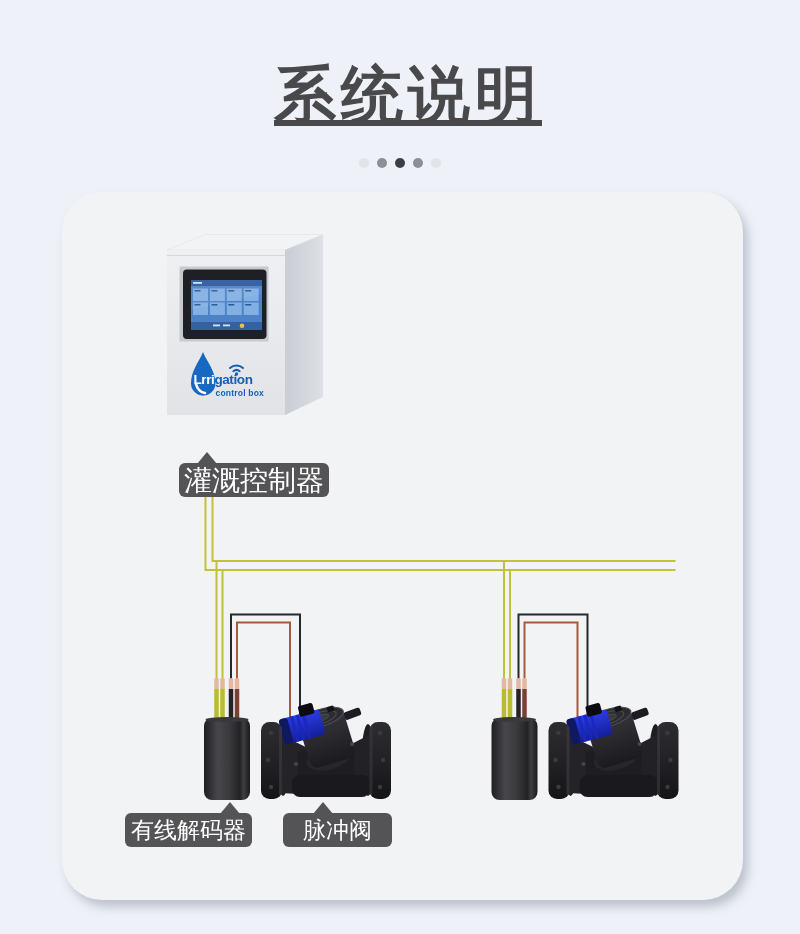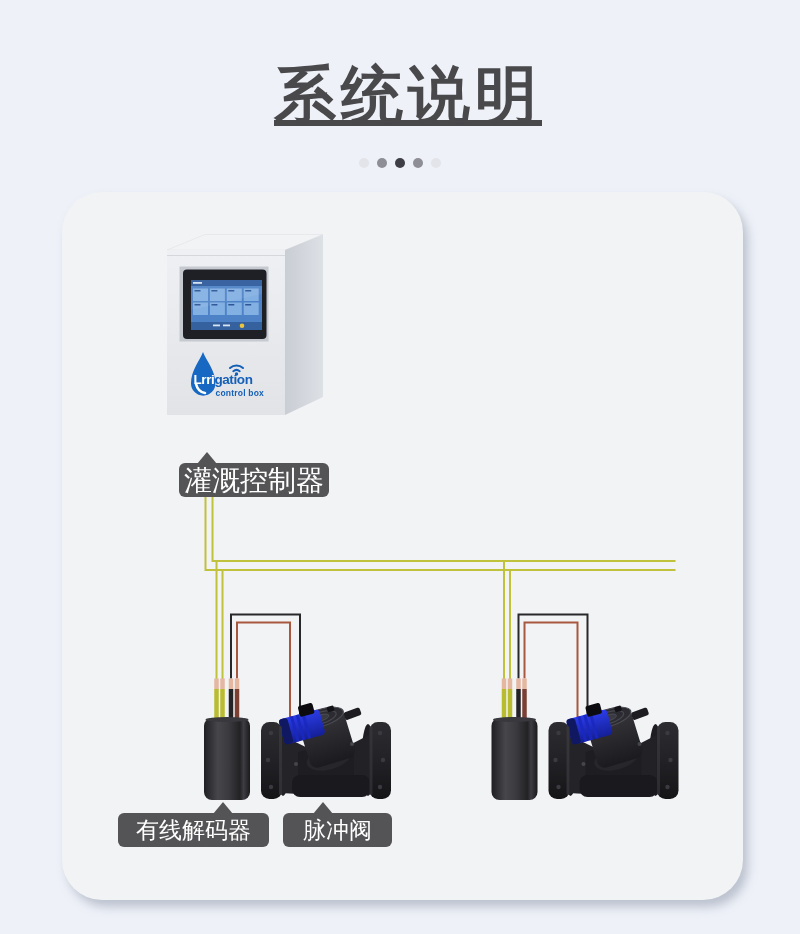--- a/index.html
+++ b/index.html
@@ -168,14 +168,14 @@
         <path d="M230,368 A9.5,9.5 0 0 1 243,368"></path>
         <path d="M233.3,371.2 A5,5 0 0 1 239.7,371.2"></path>
         <circle cx="236.5" cy="374" r="1.7" fill="#1560b6" stroke="none"></circle>
       </g>
       <text x="215.5" y="395.5" font-size="8.5" font-weight="bold" fill="#1560b6" letter-spacing="0.2">control box</text>
     </g>
   </g>
 </svg>
 
 <div class="pill" style="left:179px;top:427px;font-size:28px;padding:0 5px;margin-top:36px;"><span class="tri" style="left:18px"></span><span>灌溉控制器</span></div>
-<div class="pill" style="left:118px;top:813px;font-size:23px;padding:0 18px;"><span class="tri" style="left:95px"></span><span>有线解码器</span></div>
+<div class="pill" style="left:125px;top:813px;font-size:23px;padding:0 6px;"><span class="tri" style="left:95px"></span><span>有线解码器</span></div>
 <div class="pill" style="left:283px;top:813px;font-size:23px;padding:0 20px;"><span class="tri" style="left:30px"></span><span>脉冲阀</span></div>
 
 </body></html>

